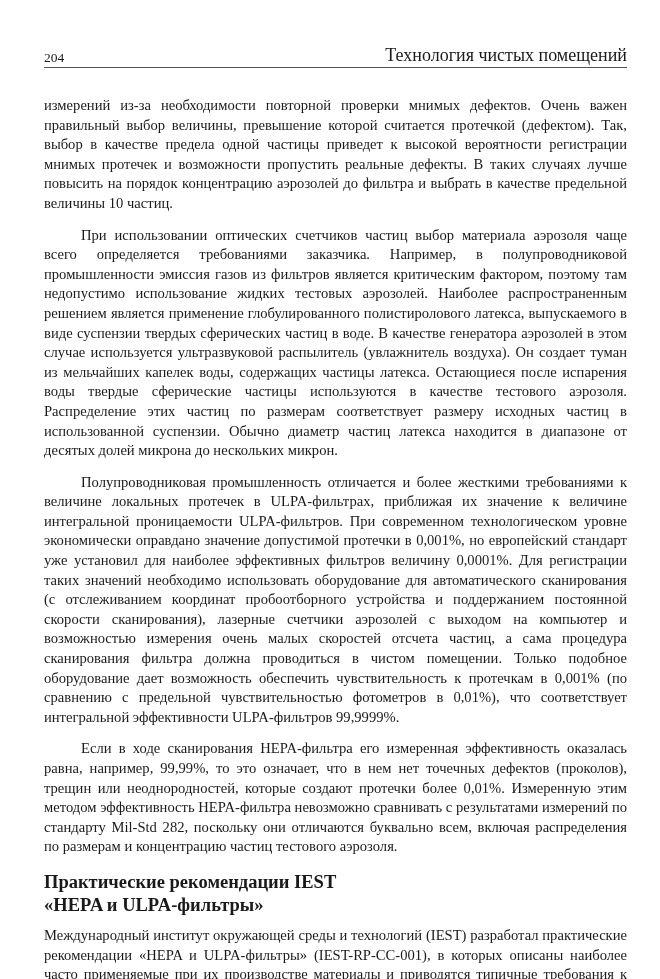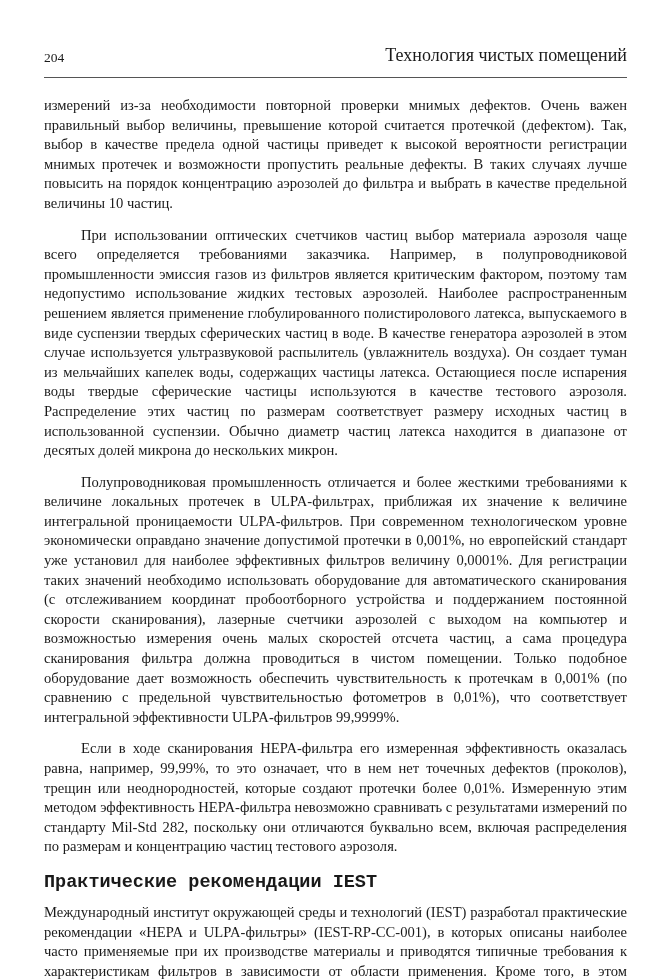--- a/index.html
+++ b/index.html
@@ -1,41 +1,42 @@
 <!DOCTYPE html>
 <html><head>
   <meta charset="utf-8">
   <style>
     html, body { margin: 0; padding: 0; background: #ffffff; }
     body { width: 660px; height: 979px; position: relative; overflow: hidden;
       font-family: "Liberation Serif", "DejaVu Serif", serif; color: #1a1a1a; }
     .header { position: absolute; left: 44px; top: 46px; width: 583px; height: 20px;
       border-bottom: 1px solid #555; display: flex; justify-content: space-between; align-items: flex-end;
-      font-size: 13.5px; padding-bottom: 11px; }
+      font-size: 13.5px; padding-bottom: 1px; }
     .header .pnum { letter-spacing: 0; }
     .header .rtitle { font-size: 18px; }
     .body { position: absolute; left: 44px; top: 96px; width: 583px; font-size: 14.6px;
       line-height: 19.6px; text-align: justify; }
     .body p { margin: 0; font-family: Liberation Serif, serif; }
     .body p.ind { text-indent: 37px; margin-top: 12px; }
     .body p.first { text-indent: 0; }
-    .heading { font-family: Liberation Mono, monospace; font-weight: bold;
+    .heading { font-family: Liberation Serif, serif; font-weight: bold;
       font-size: 18.5px; line-height: 23px; margin: 14px 0 9px 0; text-align: left; }
     .heading span { display: block; }
   </style>
 </head>
 <body>
 
 <div class="header">
   <span class="pnum">204</span>
   <span class="rtitle">Технология чистых помещений</span>
 </div>
 
 <div class="body">
   <p class="first">измерений из-за необходимости повторной проверки мнимых дефектов. Очень важен правильный выбор величины, превышение которой считается протечкой (дефектом). Так, выбор в качестве предела одной частицы приведет к высокой вероятности регистрации мнимых протечек и возможности пропустить реальные дефекты. В таких случаях лучше повысить на порядок концентрацию аэрозолей до фильтра и выбрать в качестве предельной величины 10 частиц.</p>
   <p class="ind">При использовании оптических счетчиков частиц выбор материала аэрозоля чаще всего определяется требованиями заказчика. Например, в полупроводниковой промышленности эмиссия газов из фильтров является критическим фактором, поэтому там недопустимо использование жидких тестовых аэрозолей. Наиболее распространенным решением является применение глобулированного полистиролового латекса, выпускаемого в виде суспензии твердых сферических частиц в воде. В качестве генератора аэрозолей в этом случае используется ультразвуковой распылитель (увлажнитель воздуха). Он создает туман из мельчайших капелек воды, содержащих частицы латекса. Остающиеся после испарения воды твердые сферические частицы используются в качестве тестового аэрозоля. Распределение этих частиц по размерам соответствует размеру исходных частиц в использованной суспензии. Обычно диаметр частиц латекса находится в диапазоне от десятых долей микрона до нескольких микрон.</p>
   <p class="ind">Полупроводниковая промышленность отличается и более жесткими требованиями к величине локальных протечек в ULPA-фильтрах, приближая их значение к величине интегральной проницаемости ULPA-фильтров. При современном технологическом уровне экономически оправдано значение допустимой протечки в 0,001%, но европейский стандарт уже установил для наиболее эффективных фильтров величину 0,0001%. Для регистрации таких значений необходимо использовать оборудование для автоматического сканирования (с отслеживанием координат пробоотборного устройства и поддержанием постоянной скорости сканирования), лазерные счетчики аэрозолей с выходом на компьютер и возможностью измерения очень малых скоростей отсчета частиц, а сама процедура сканирования фильтра должна проводиться в чистом помещении. Только подобное оборудование дает возможность обеспечить чувствительность к протечкам в 0,001% (по сравнению с предельной чувствительностью фотометров в 0,01%), что соответствует интегральной эффективности ULPA-фильтров 99,9999%.</p>
   <p class="ind">Если в ходе сканирования HEPA-фильтра его измеренная эффективность оказалась равна, например, 99,99%, то это означает, что в нем нет точечных дефектов (проколов), трещин или неоднородностей, которые создают протечки более 0,01%. Измеренную этим методом эффективность HEPA-фильтра невозможно сравнивать с результатами измерений по стандарту Mil-Std 282, поскольку они отличаются буквально всем, включая распределения по размерам и концентрацию частиц тестового аэрозоля.</p>
   <h2 class="heading">
     <span>Практические рекомендации IEST</span>
+    <span>«HEPA и ULPA-фильтры»</span>
   </h2>
   <p class="first">Международный институт окружающей среды и технологий (IEST) разработал практические рекомендации «HEPA и ULPA-фильтры» (IEST-RP-CC-001), в которых описаны наиболее часто применяемые при их производстве материалы и приводятся типичные требования к характеристикам фильтров в зависимости от области применения. Кроме того, в этом документе все фильтры разделены на группы в соответствии с особенностями их конструкции:</p>
 </div>
 
 </body></html>

